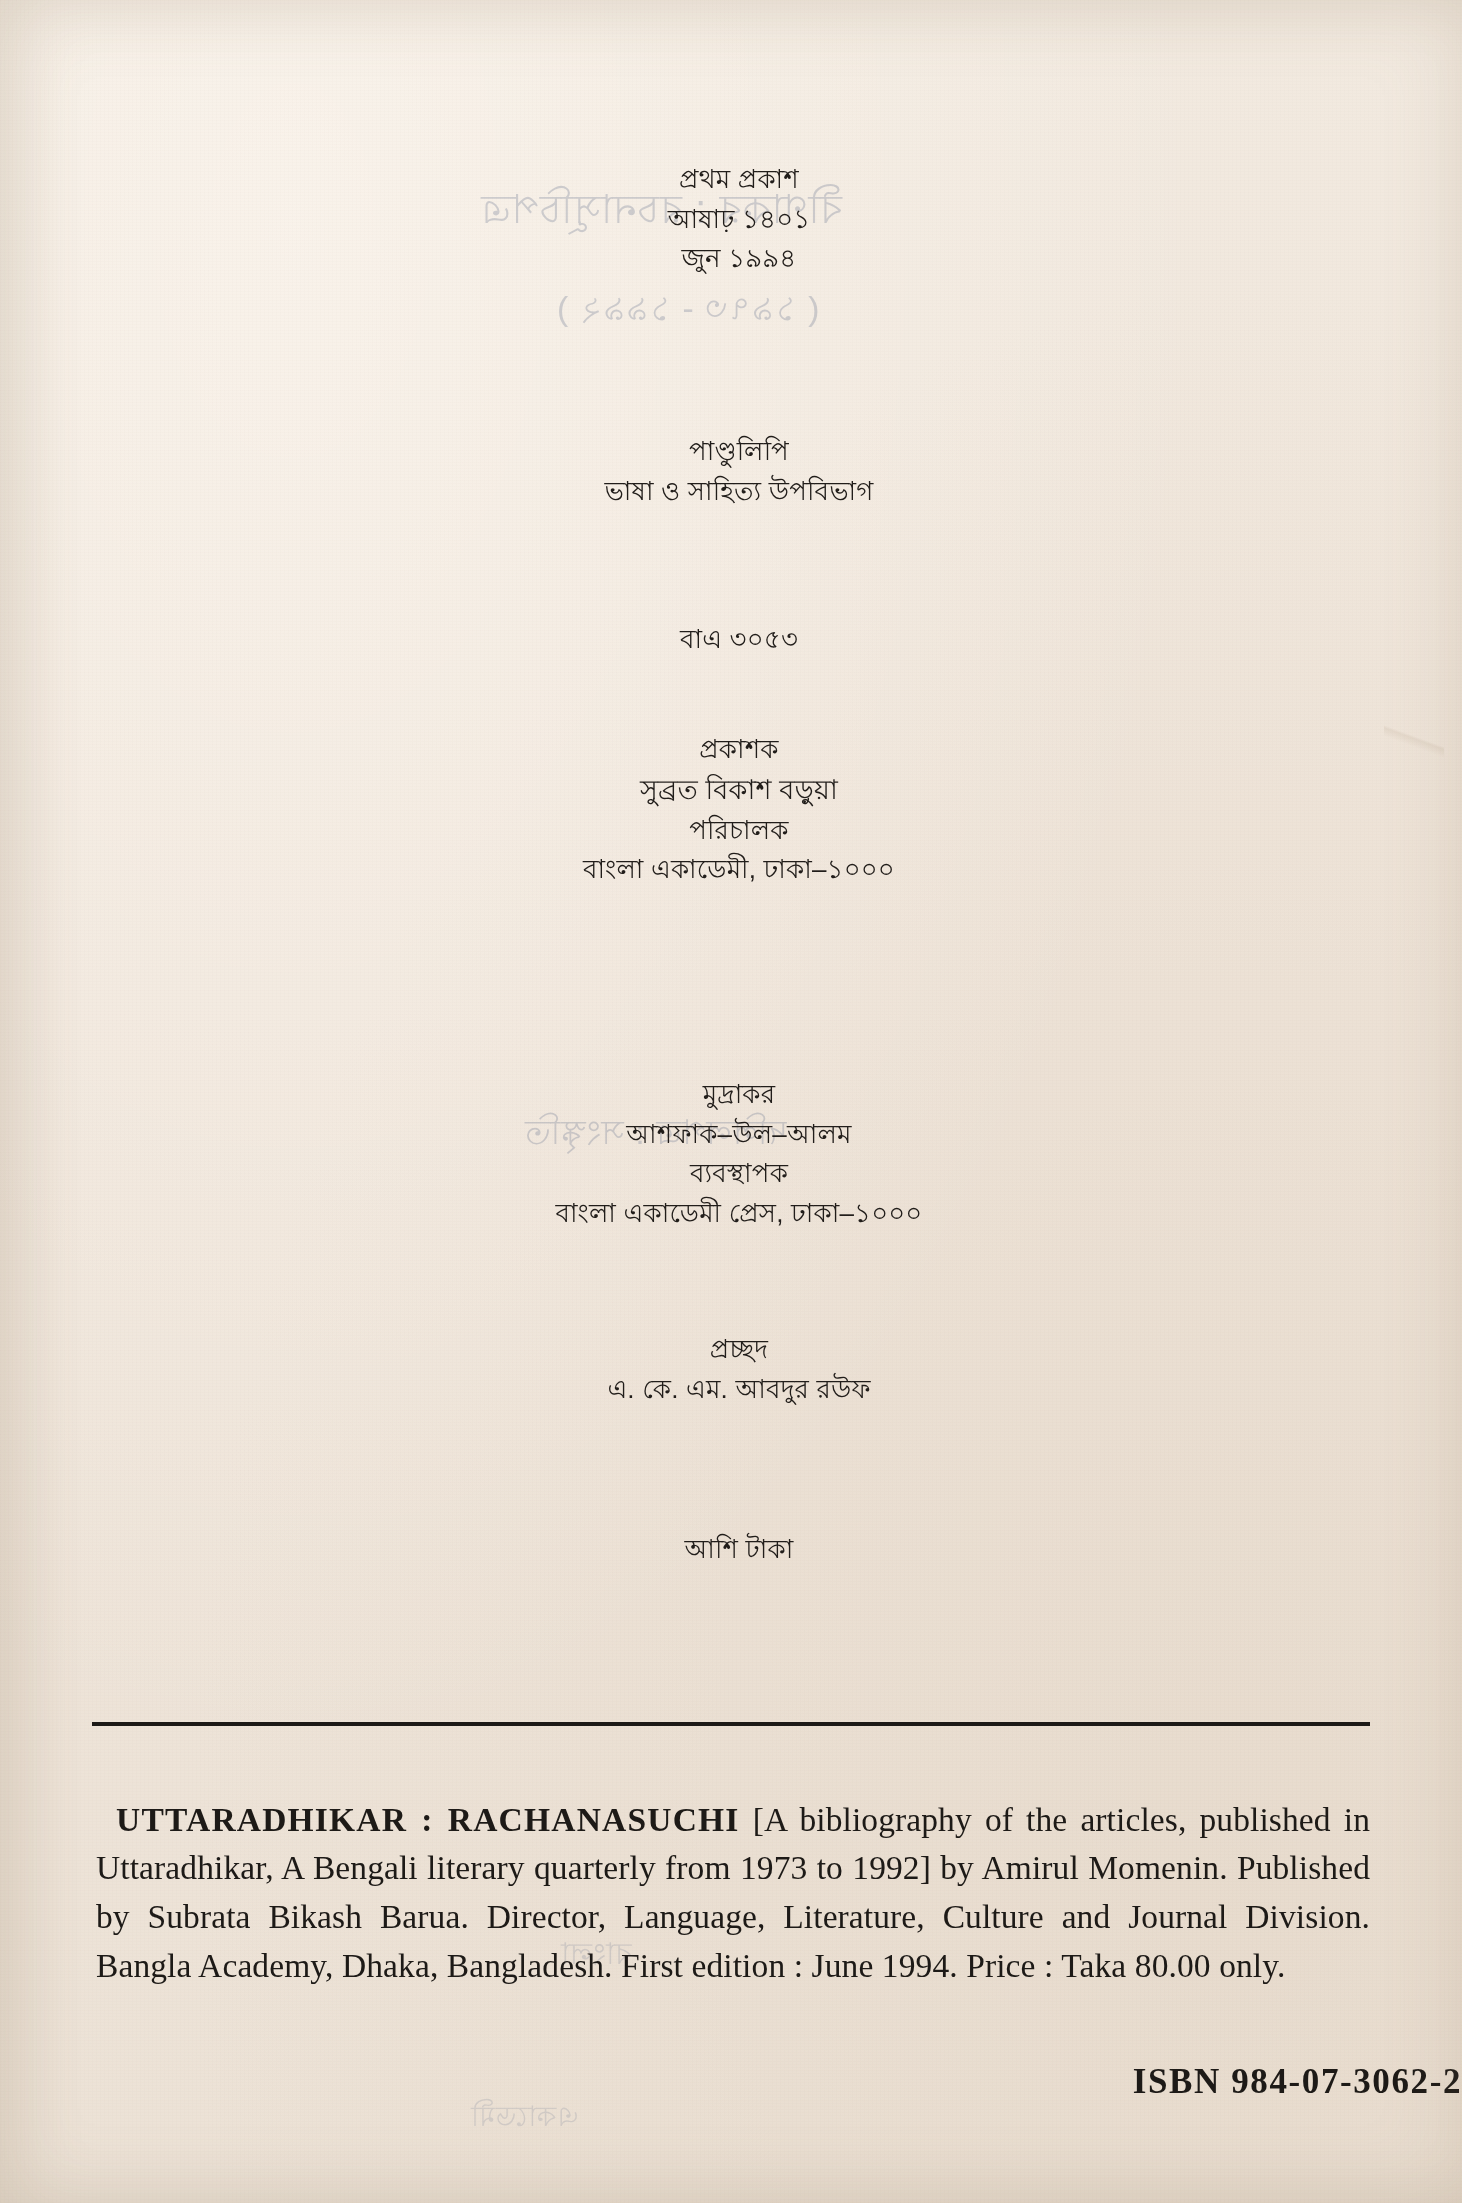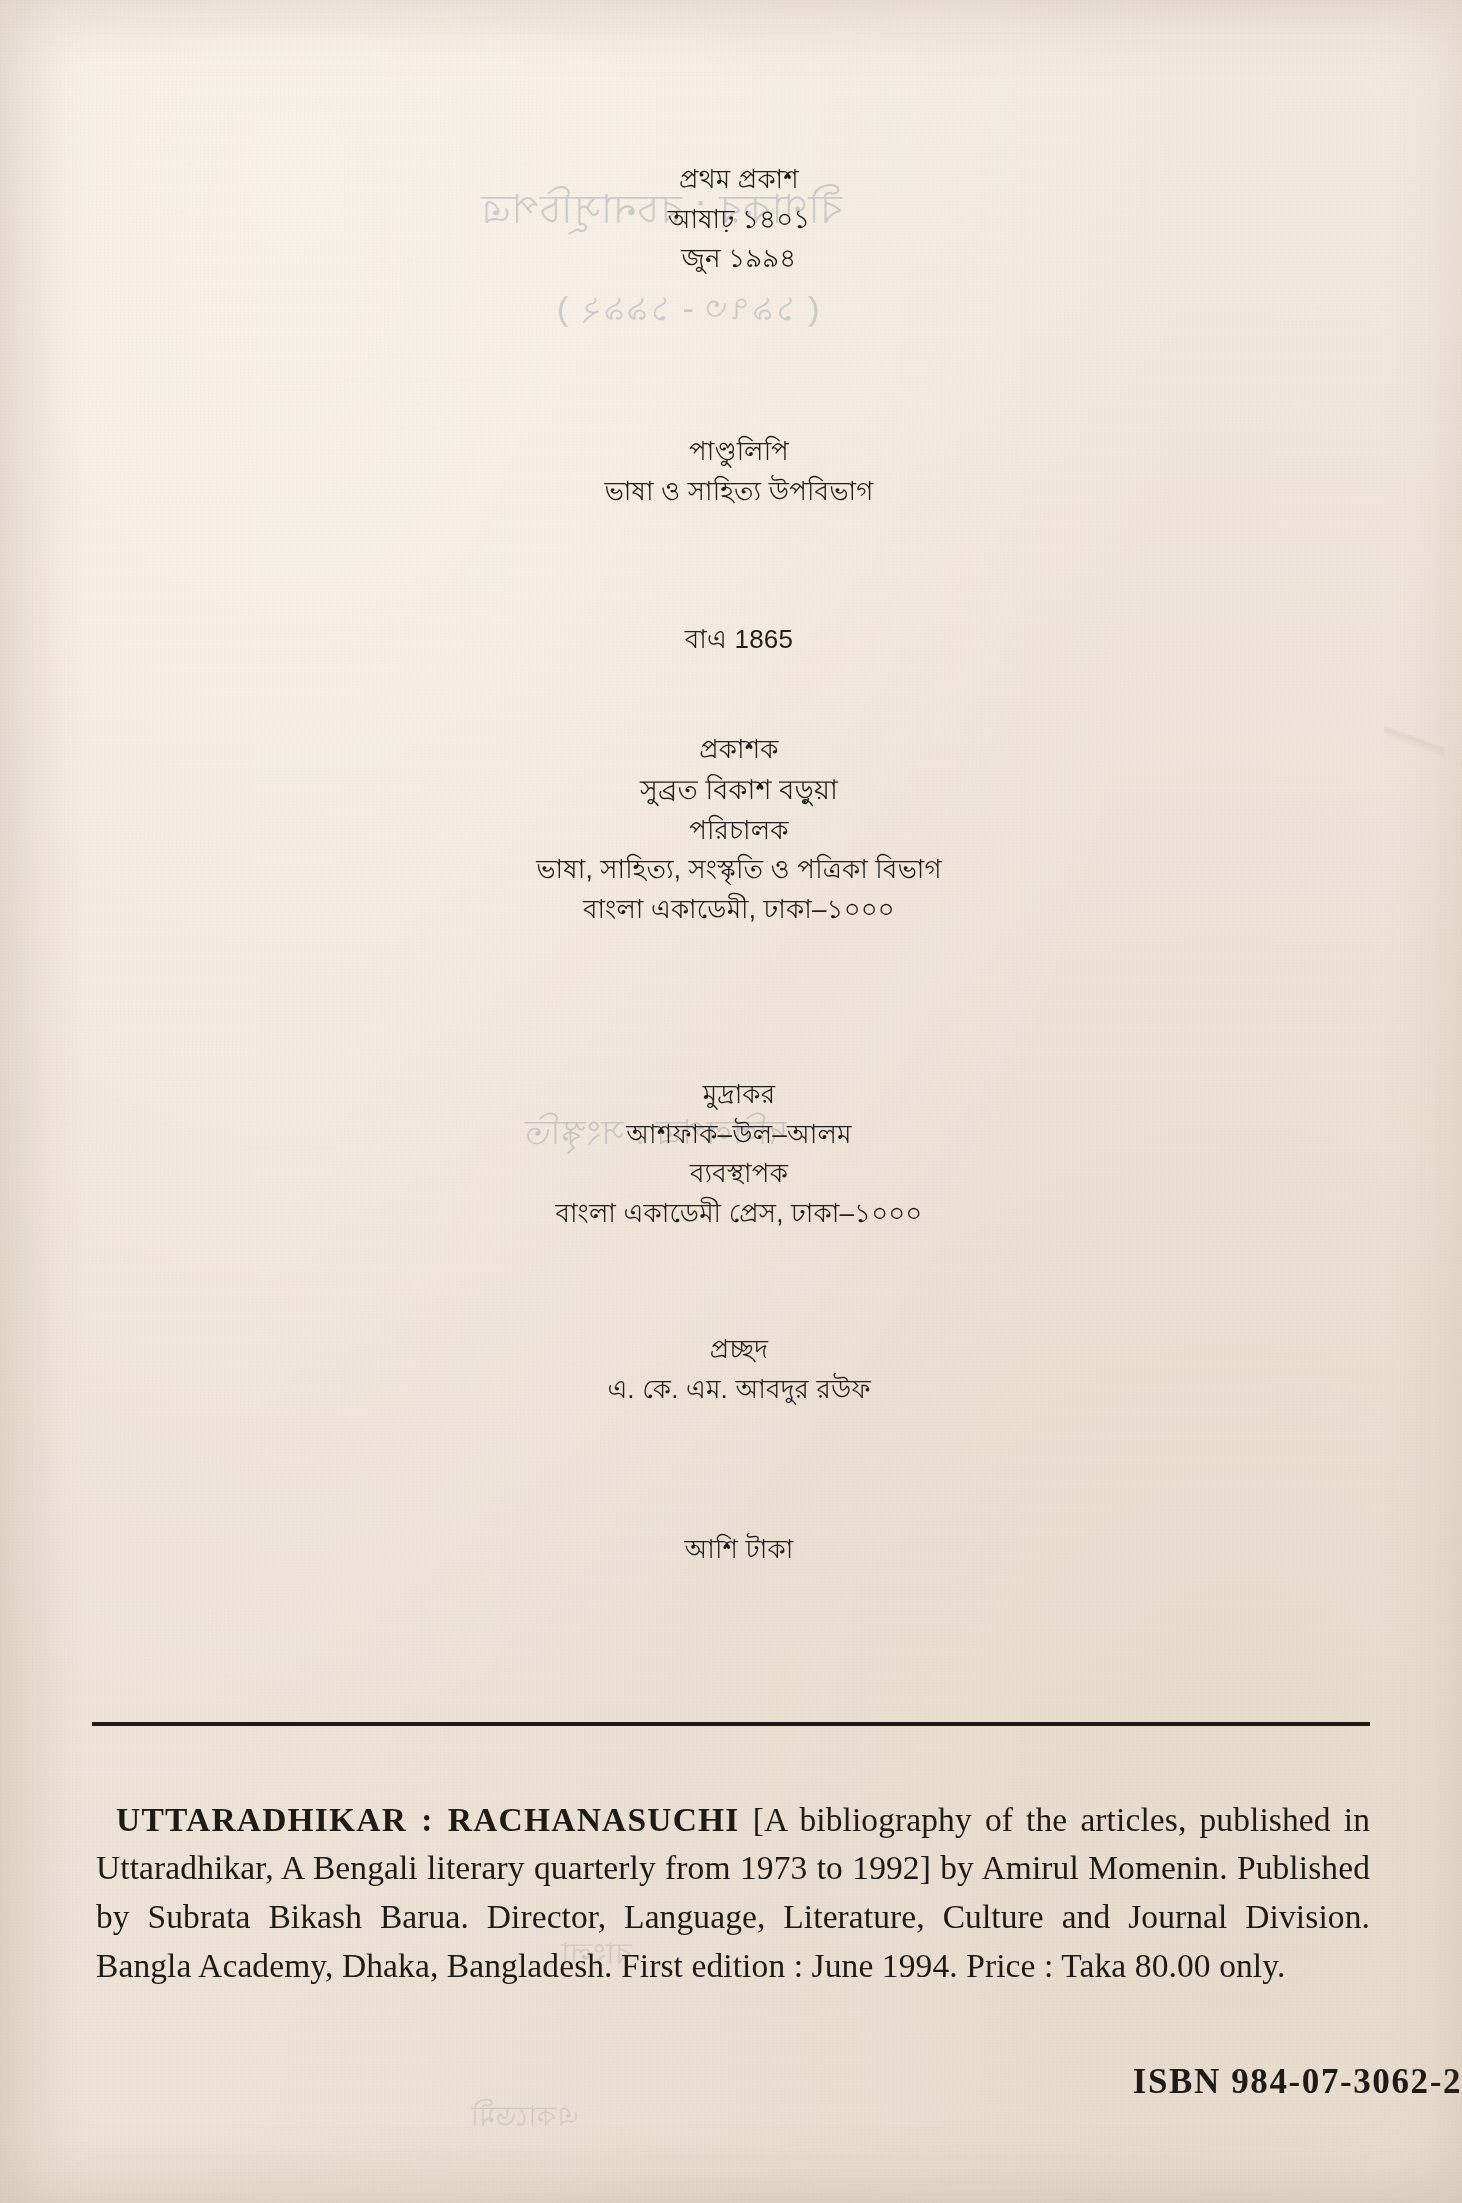--- a/index.html
+++ b/index.html
@@ -152,28 +152,27 @@
     <span class="bn">আষাঢ় ১৪০১</span>
     <span class="bn">জুন ১৯৯৪</span>
   </div>
 
   <div class="stack bn-block" id="manuscript">
     <span class="bn">পাণ্ডুলিপি</span>
     <span class="bn">ভাষা ও সাহিত্য উপবিভাগ</span>
   </div>
 
   <div class="stack bn-block" id="call-number">
-    <span class="bn">বাএ 1865</span>
+    <span class="bn">বাএ ৩০৫৩</span>
   </div>
 
   <div class="stack bn-block" id="publisher">
     <span class="bn">প্রকাশক</span>
     <span class="bn lg">সুব্রত বিকাশ বড়ুয়া</span>
     <span class="bn">পরিচালক</span>
-    <span class="bn">ভাষা, সাহিত্য, সংস্কৃতি ও পত্রিকা বিভাগ</span>
     <span class="bn">বাংলা একাডেমী, ঢাকা–১০০০</span>
   </div>
 
   <div class="stack bn-block" id="printer">
     <span class="bn">মুদ্রাকর</span>
     <span class="bn">আশফাক–উল–আলম</span>
     <span class="bn">ব্যবস্থাপক</span>
     <span class="bn">বাংলা একাডেমী প্রেস, ঢাকা–১০০০</span>
   </div>
 

